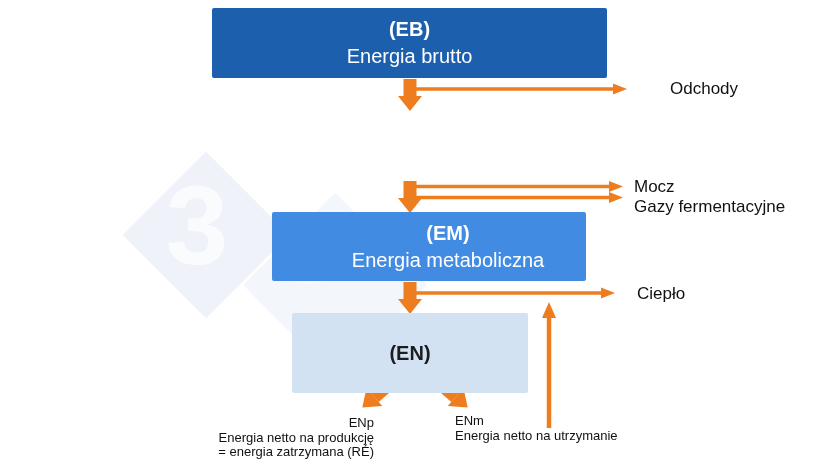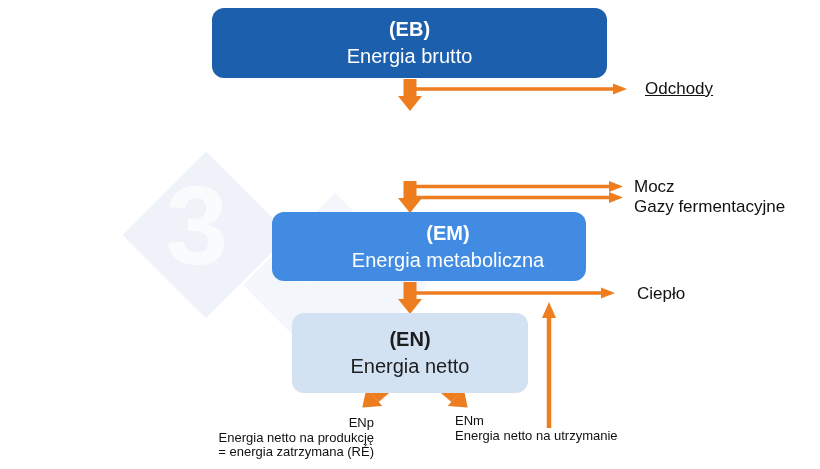--- a/index.html
+++ b/index.html
@@ -13,33 +13,33 @@
   .wm-d2{left:270px;top:220px;width:130px;height:130px;background:#F3F6FB;}
   .wm-digit{position:absolute;z-index:0;font-weight:bold;color:#FAFBFD;text-align:center;}
   .wm-digit1{left:152px;top:170px;width:90px;font-size:112px;line-height:112px;}
   .wm-digit2{left:268px;top:205px;width:80px;font-size:92px;line-height:92px;color:#F7FAFD;}
   
   .arrows{position:absolute;left:0;top:0;z-index:1;}
   .ar-line{stroke:var(--arrow);}
   .ar-fill{fill:var(--arrow);}
   
   .ebox{
-    position:absolute;border-radius:12px;z-index:2;
+    position:absolute;border-radius:2px;z-index:2;
     display:flex;flex-direction:column;align-items:center;justify-content:center;
     text-align:center;
   }
   .ebox .code{font-weight:bold;font-size:20px;line-height:27px;}
   .ebox .lbl{font-size:20px;line-height:27px;}
   .box-eb{left:212px;top:8px;width:395px;height:70px;background:var(--box-eb);color:#fff;}
   .box-es{left:238px;top:111px;width:343px;height:69px;background:var(--box-es);color:#fff;}
   .box-em{left:272px;top:212px;width:276px;height:69px;background:var(--box-em);color:#fff;padding-left:38px;}
   .box-en{left:292px;top:313px;width:236px;height:80px;background:var(--box-en);color:#1d1d1f;}
   
   .side-label{position:absolute;z-index:3;font-size:17px;line-height:17px;color:#111;white-space:nowrap;}
-  .lab-odchody{left:645px;top:80px;text-decoration:underline;}
+  .lab-odchody{left:670px;top:80px;}
   .lab-mocz{left:634px;top:178px;}
   .lab-gazy{left:634px;top:198px;}
   .lab-cieplo{left:637px;top:285px;}
   
   .out-label{position:absolute;z-index:3;font-size:13px;line-height:14.5px;color:#111;white-space:nowrap;}
   .out-enp{top:416px;right:446px;text-align:right;}
   .out-enm{top:414px;left:455px;text-align:left;}
 </style>
 </head>
 <body>
@@ -101,21 +101,20 @@
   <div class="ebox box-eb">
     <span class="code">(EB)</span>
     <span class="lbl">Energia brutto</span>
   </div>
   <div class="ebox box-em">
     <span class="code">(EM)</span>
     <span class="lbl">Energia metaboliczna</span>
   </div>
   <div class="ebox box-en">
     <span class="code">(EN)</span>
-    <span class="lbl">Energia netto</span>
   </div>
 
   <div class="side-label lab-odchody">Odchody</div>
   <div class="side-label lab-mocz">Mocz</div>
   <div class="side-label lab-gazy">Gazy fermentacyjne</div>
   <div class="side-label lab-cieplo">Ciepło</div>
 
   <div class="out-label out-enp">
     <div>ENp</div>
     <div>Energia netto na produkcję</div>

